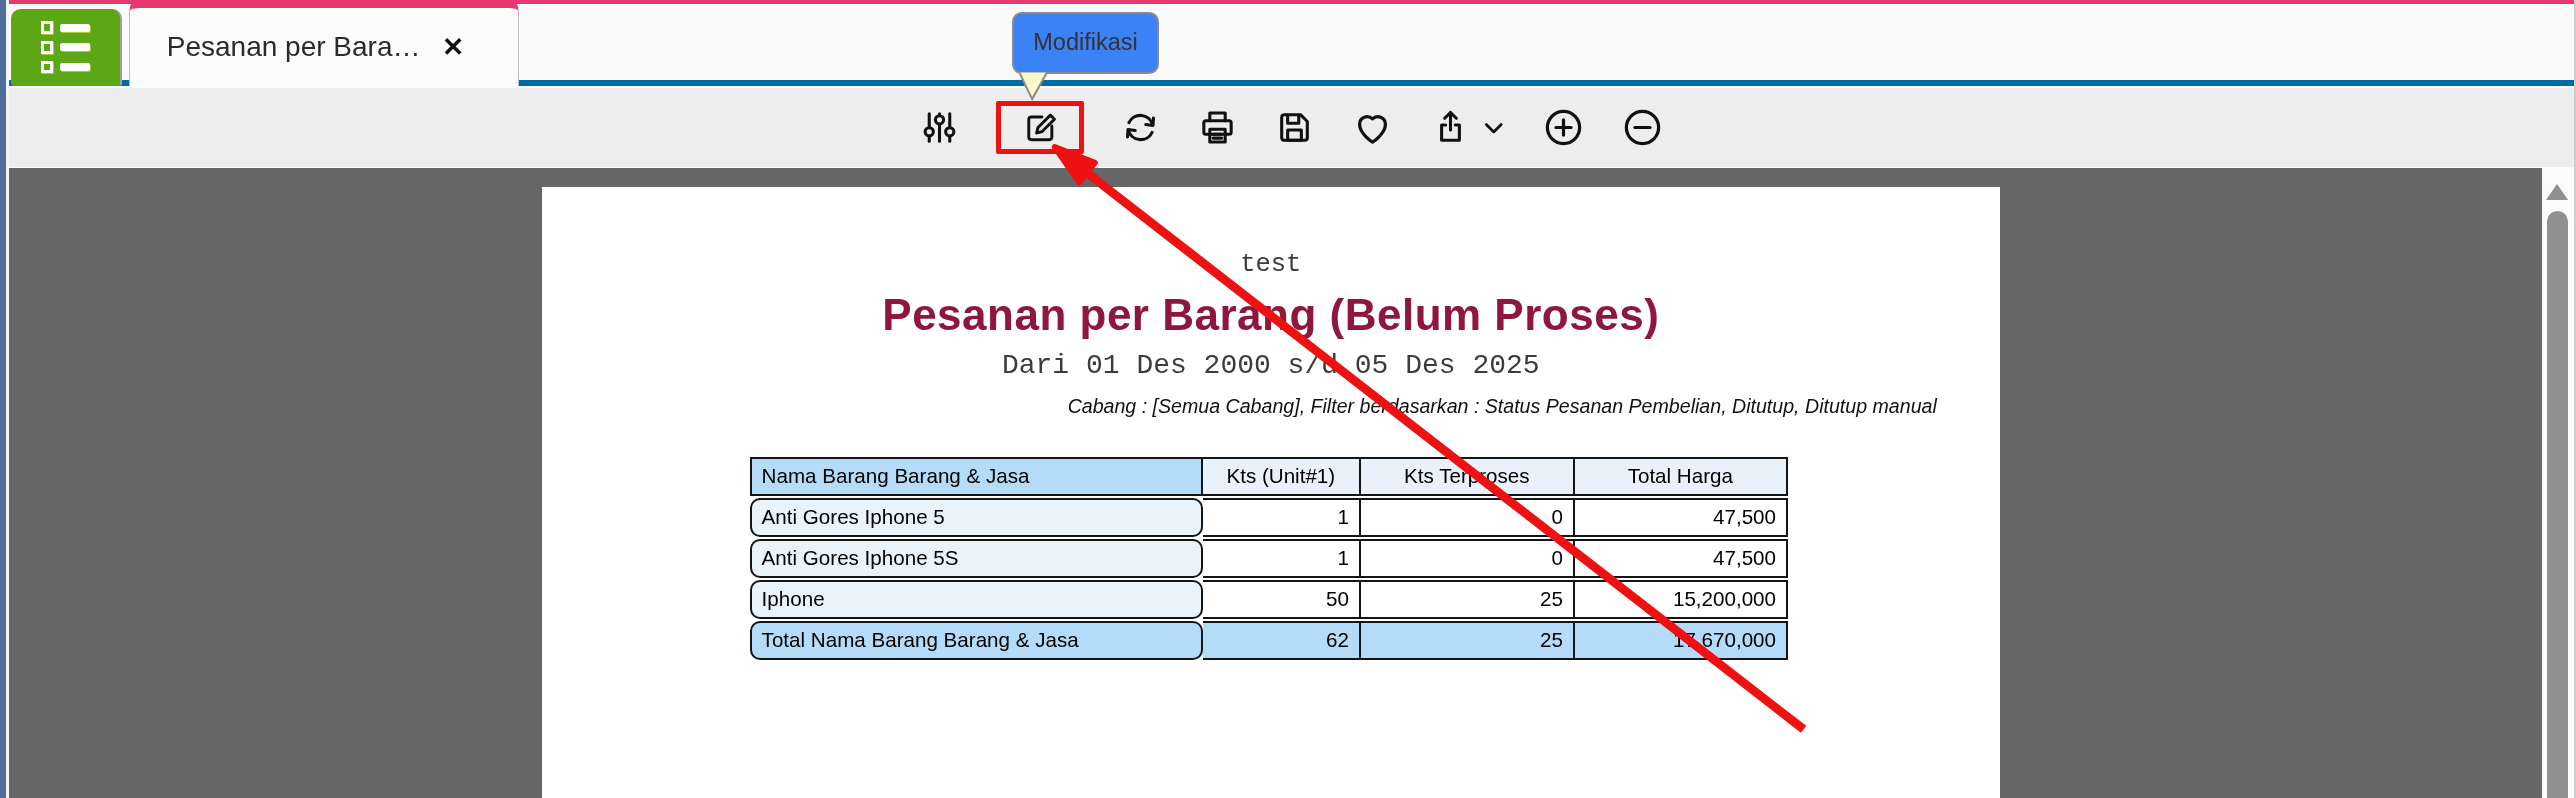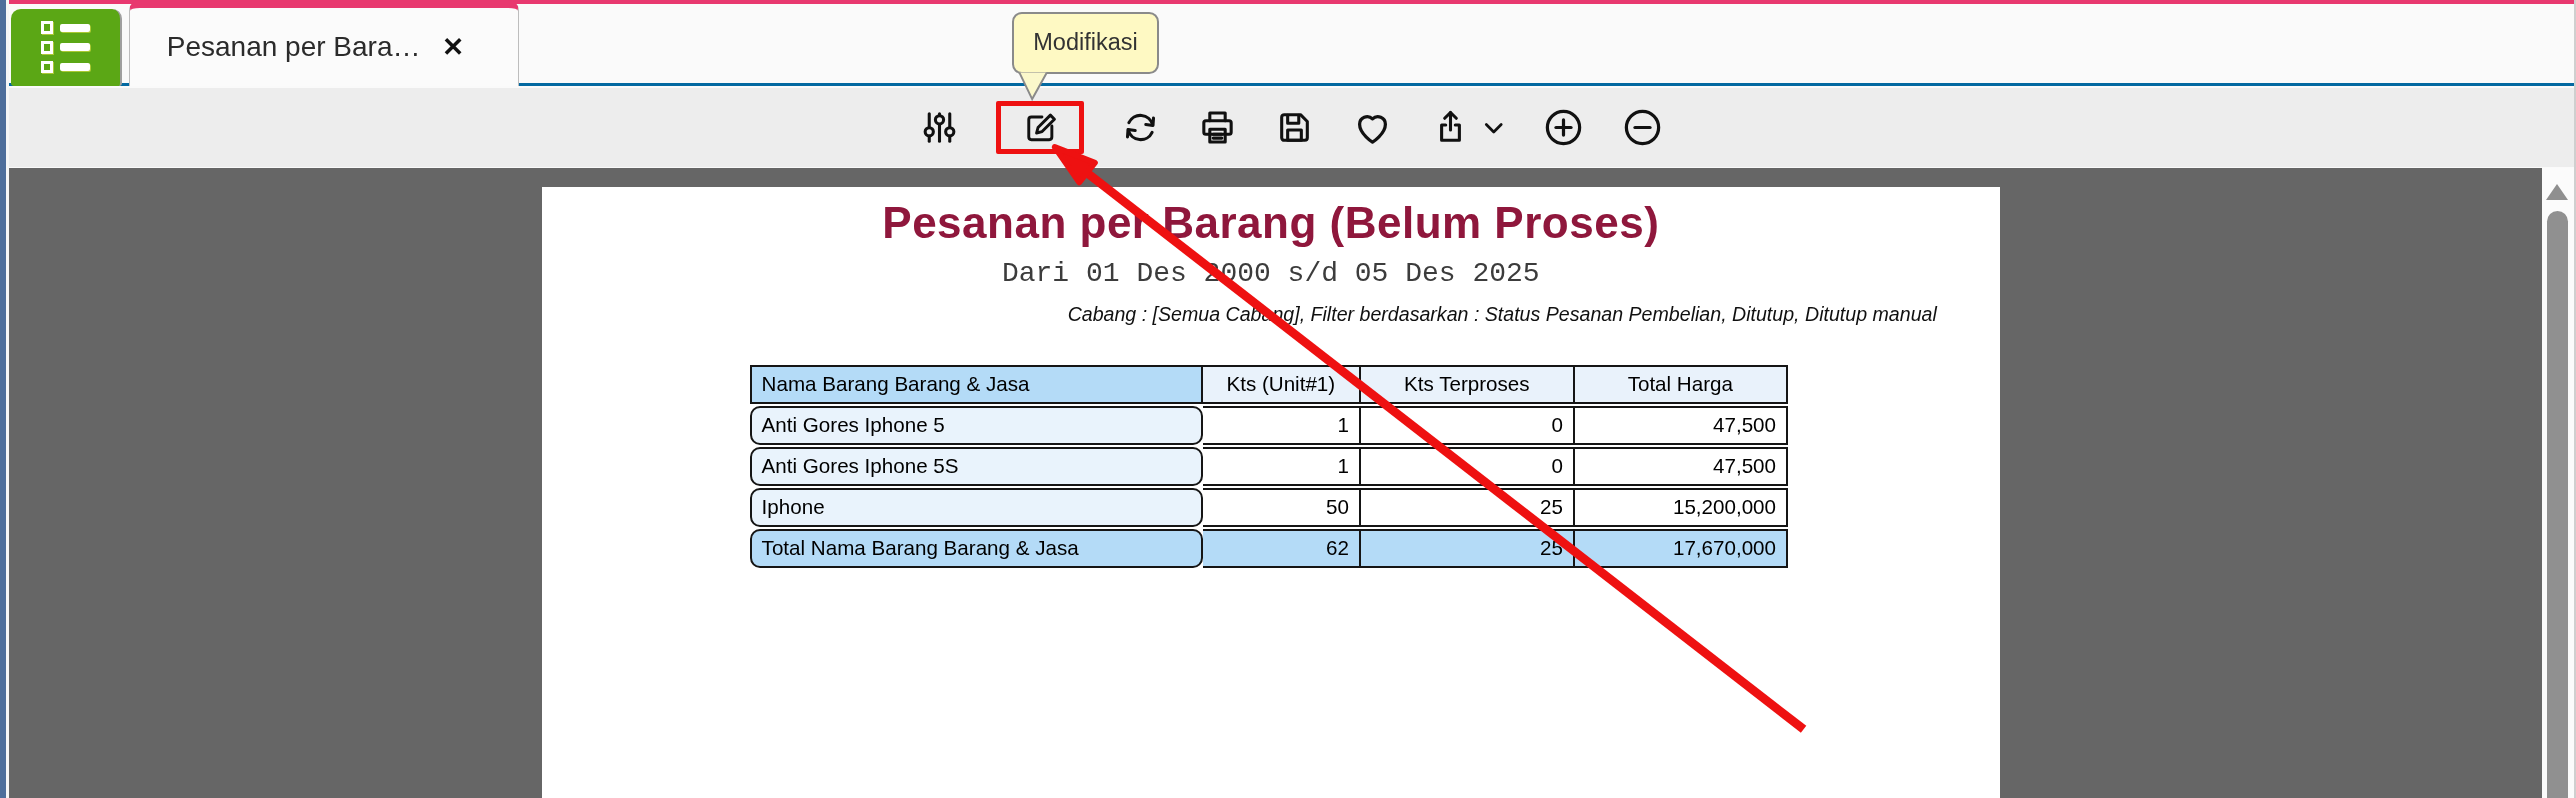--- a/index.html
+++ b/index.html
@@ -6,21 +6,21 @@
   html, body { width: 2576px; height: 799px; overflow: hidden; }
   body { font-family: "Liberation Sans", sans-serif; position: relative; background: #fafafa; }
 
   .app { position: absolute; inset: 0; border-right: 2px solid #cfcfcf; }
 
   
   .left-strip { position: absolute; left: 0; top: 0; bottom: 0; width: 5.9px; background: #4e6e9b; z-index: 3; }
   .left-gap { position: absolute; left: 5.9px; top: 0; bottom: 0; width: 2.9px; background: #f6f6f6; z-index: 3; }
 
   
-  .tabbar { position: absolute; left: 8.8px; right: 0; top: 0; height: 86px; background: #fafafa; border-bottom: 3px solid #0369a1; z-index: 2; }
+  .tabbar { position: absolute; left: 8.8px; right: 0; top: 0; height: 86px; background: #fafafa; border-bottom: 6px solid #0369a1; z-index: 2; }
   .topline { position: absolute; left: 0; right: 0; top: 0; height: 3.9px; background: #e8386f; }
 
   .menu-button { position: absolute; left: 2px; top: 8.8px; width: 111px; height: 77px;
     background: #5ba715; border-radius: 9.8px 9.8px 2.9px 2.9px; border-right: 2px solid #9f9f9f;
     display: flex; flex-direction: column; justify-content: center; align-items: center; gap: 6.9px; cursor: pointer; }
   .menu-button .row { display: flex; align-items: center; }
   .menu-button .sq { width: 12.7px; height: 12.7px; border: 3.4px solid #fff; margin-right: 6.9px; box-shadow: 1px 1px 0 rgba(250,235,80,.5); }
   .menu-button .bar { width: 30px; height: 7.8px; background: #fff; border-radius: 2px; box-shadow: 1px 1px 0 rgba(250,235,80,.5); }
 
   .tab { position: absolute; left: 120px; top: 0; width: 390px; height: 86px;
@@ -59,21 +59,21 @@
   .report-table tr.total-row td { background: #b4dbf7; }
 
   
   .scrollbar { position: absolute; right: 0; top: 168px; bottom: 0; width: 32px; background: #fbfbfb; }
   .scroll-up { position: absolute; top: 15.7px; left: 3.9px; width: 0; height: 0;
     border-left: 11.8px solid transparent; border-right: 11.8px solid transparent; border-bottom: 16.7px solid #8f8f8f; cursor: pointer; }
   .scroll-thumb { position: absolute; top: 43px; left: 4.9px; width: 21.6px; height: 608px; background: #909090; border-radius: 10.8px; cursor: grab; }
 
   
   .tooltip { position: absolute; left: 1012px; top: 11.8px; width: 147px; height: 62px; z-index: 5;
-    background: #fef9c3; border: 2px solid #8a8a8a; border-radius: 9.8px;
+    background: #3b82f6; border: 2px solid #8a8a8a; border-radius: 9.8px;
     display: flex; align-items: center; justify-content: center; font-size: 23.5px; color: #333; }
 
   
   .annotation { position: absolute; inset: 0; z-index: 6; pointer-events: none; }
 </style>
 </head>
 <body>
 
 <div class="app">
   <div class="left-strip"></div>
@@ -195,20 +195,21 @@
         <svg width="43" height="43" viewBox="0 0 24 24" class="icon-stroke">
           <circle cx="12" cy="12" r="9"></circle>
             <line x1="7.8" y1="12" x2="16.2" y2="12"></line>
         </svg>
       </span>
     </button>
   </div>
 
   <div class="docarea">
     <div class="page">
+      <div class="rpt-company">test</div>
       <div class="rpt-title">Pesanan per Barang (Belum Proses)</div>
       <div class="rpt-period">Dari 01 Des 2000 s/d 05 Des 2025</div>
       <div class="rpt-filter">Cabang : [Semua Cabang], Filter berdasarkan : Status Pesanan Pembelian, Ditutup, Ditutup manual</div>
       <table class="report-table">
         <colgroup>
             <col style="width:453px">
             <col style="width:158px">
             <col style="width:214px">
             <col style="width:213px">
           </colgroup>

